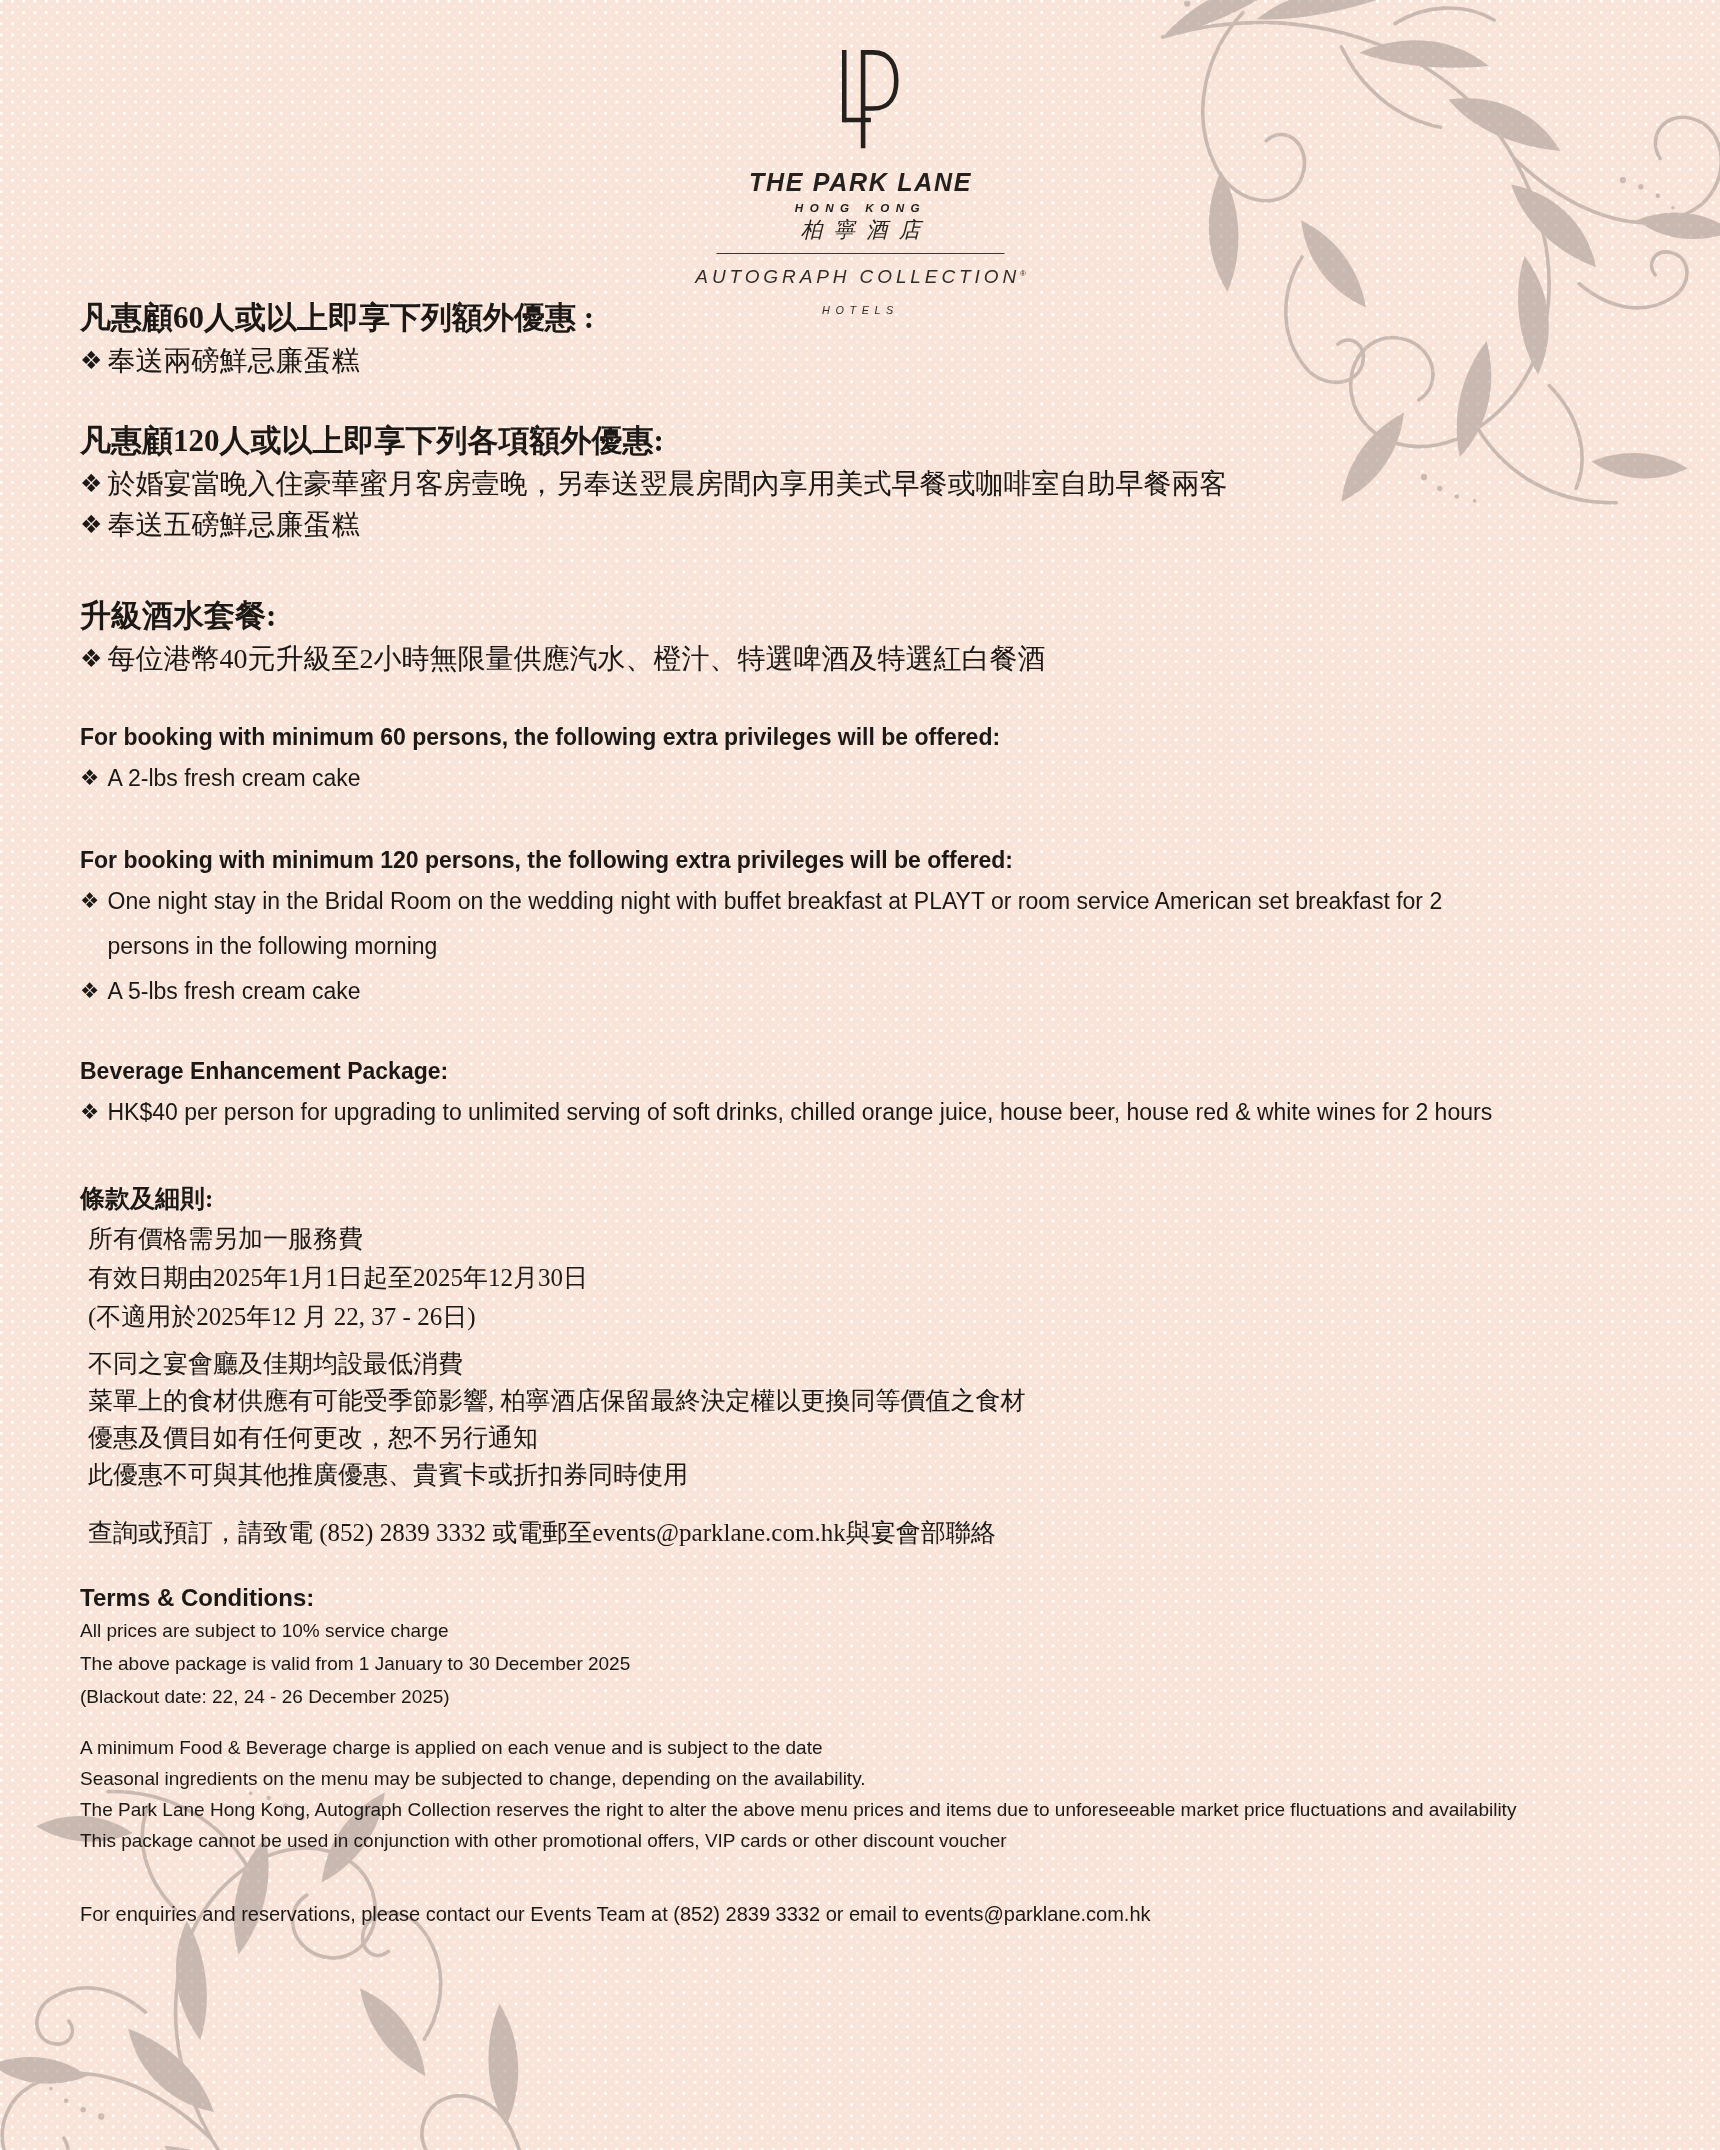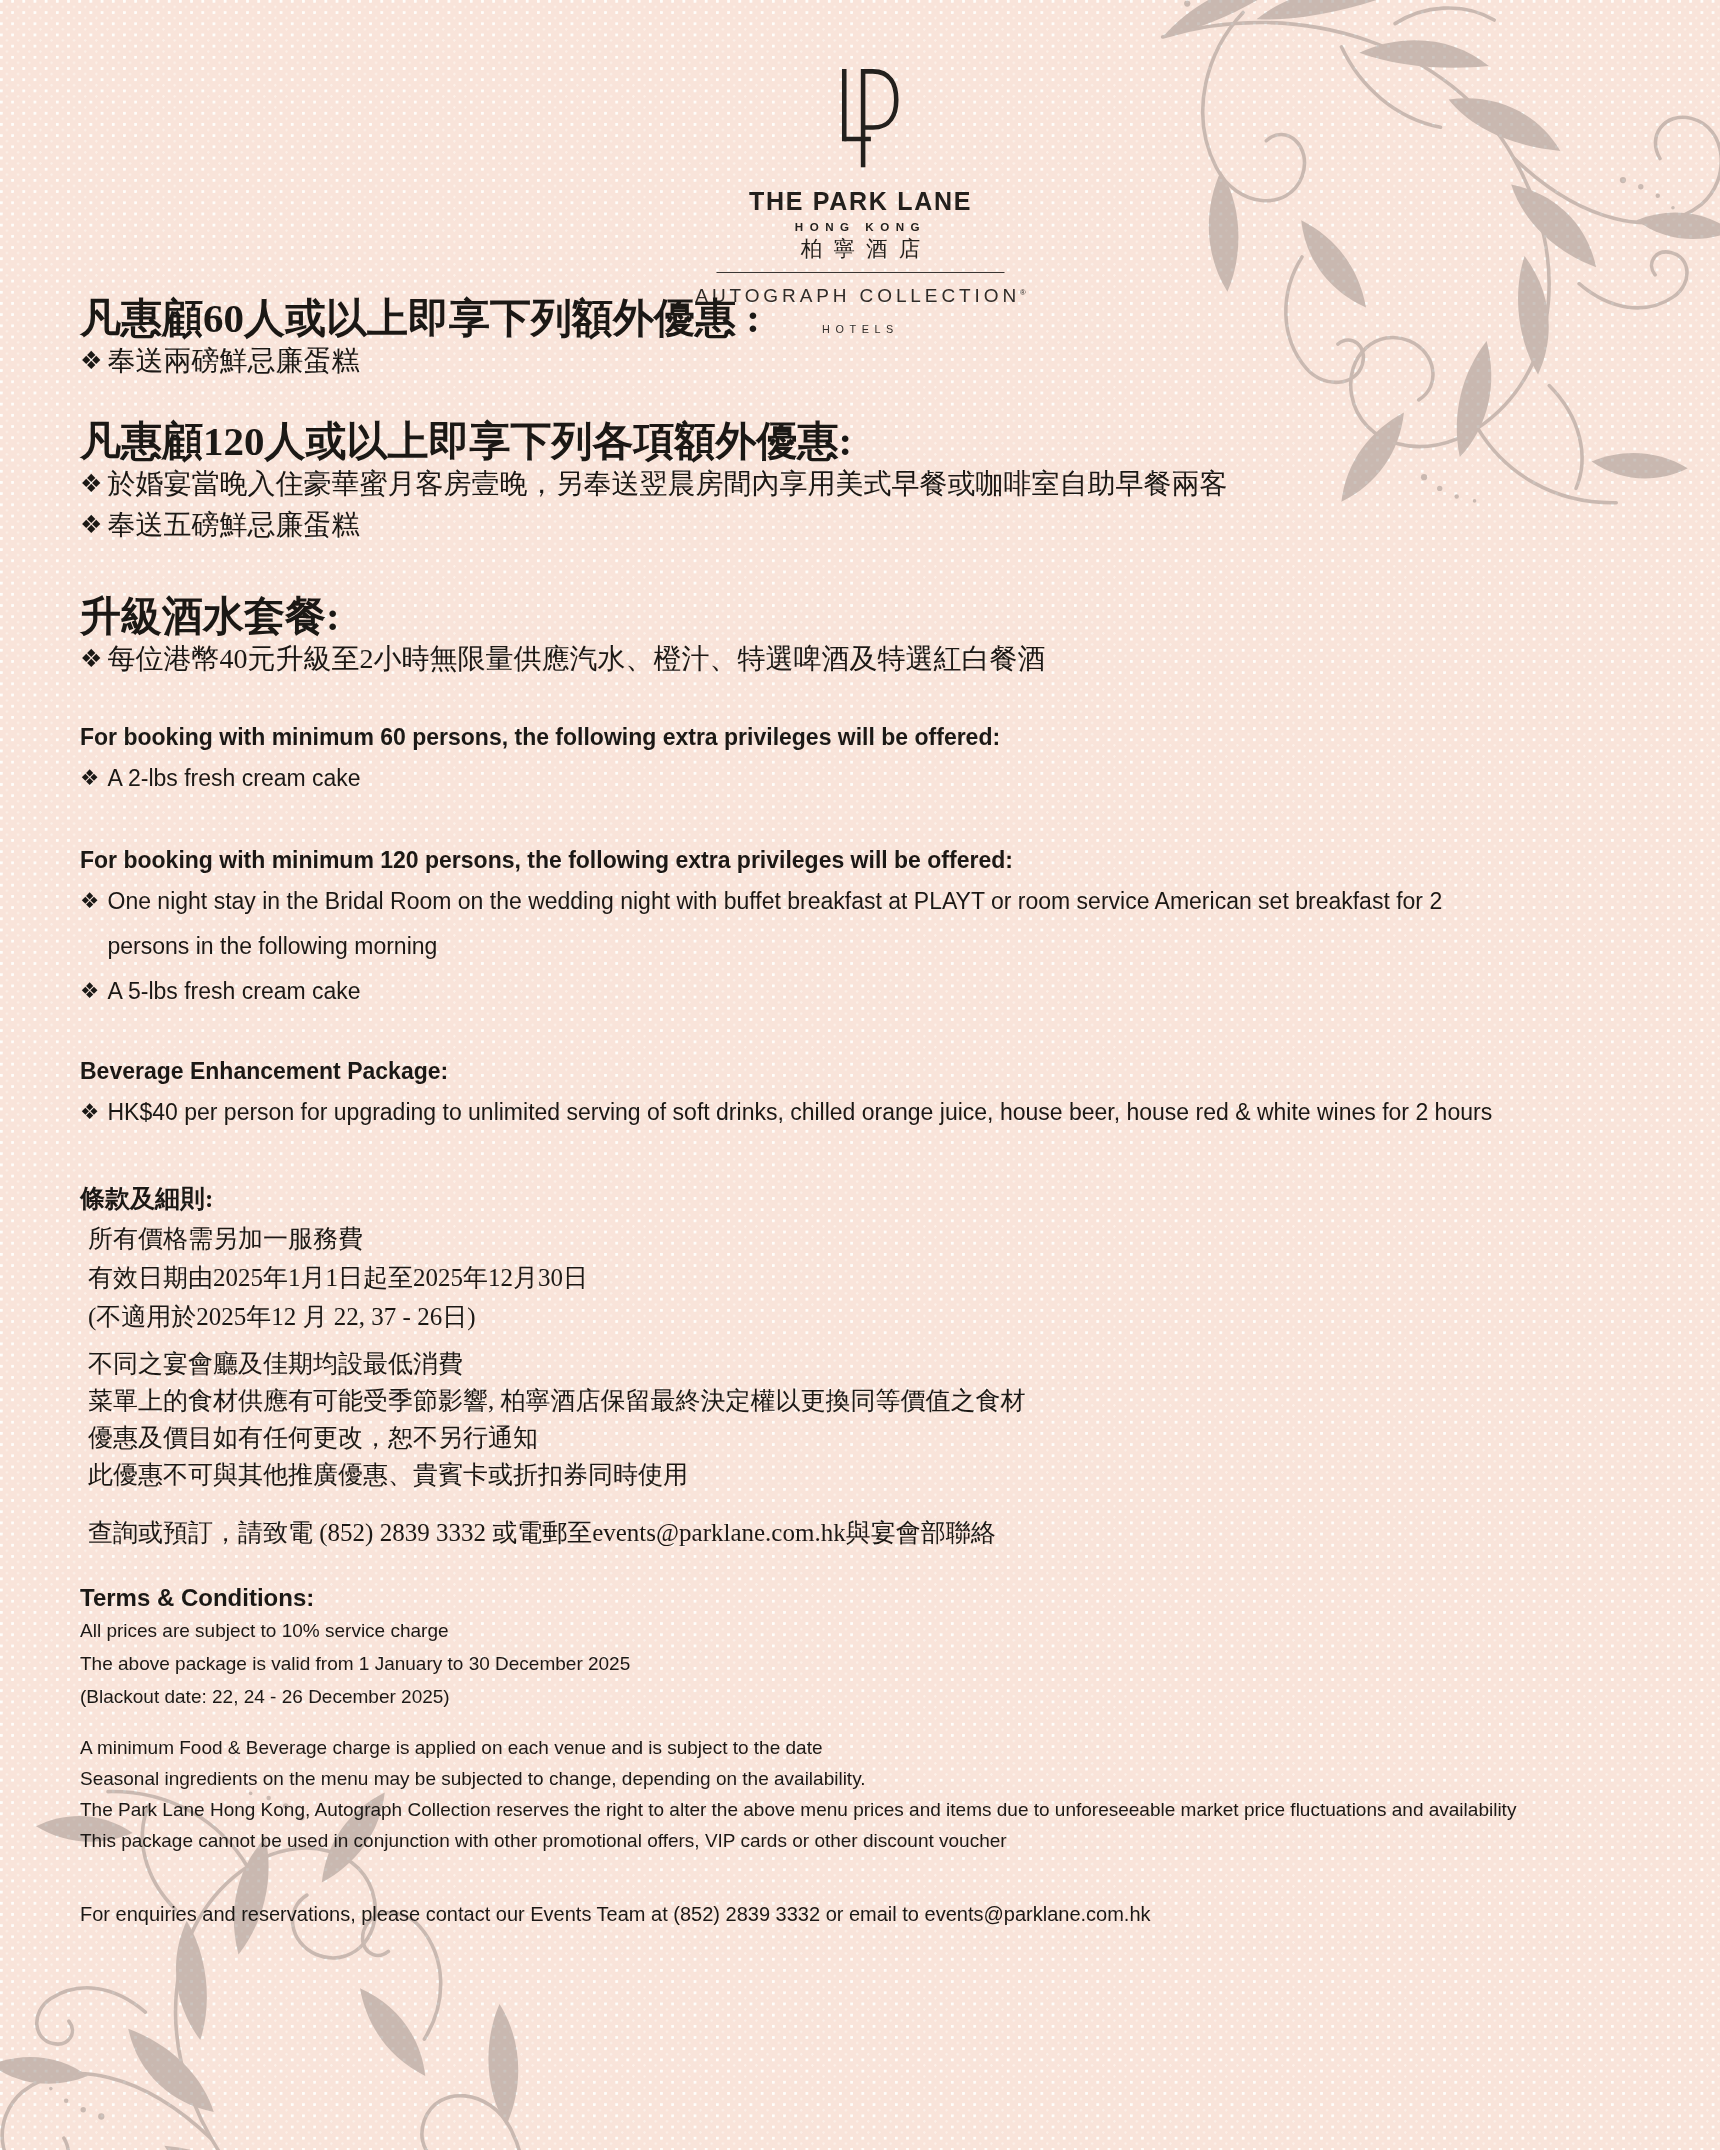--- a/index.html
+++ b/index.html
@@ -17,35 +17,35 @@
     background-position:0 0, 5.6px 5.6px;
     font-family:"Liberation Sans","DejaVu Sans",sans-serif;
   }
   
   .ornament{position:absolute;opacity:.58;pointer-events:none;}
   .ornament svg{display:block;width:100%;height:100%;}
   .ornament-tr{top:-30px;right:-39px;width:654px;height:572px;}
   .ornament-bl{bottom:-34px;left:-43px;width:671px;height:576px;transform:rotate(180deg);}
   
   .logo{
-    position:absolute;top:61px;left:50%;transform:translateX(-50%);
-    width:473px;text-align:center;color:#23201d;
+    position:absolute;top:42px;left:50%;transform:translateX(-50%);
+    width:473px;text-align:center;color:#23201d;font-style:italic;
   }
   .monogram{width:78px;height:113px;margin:0 auto 13px auto;display:block;}
   .logo-name{font-size:25px;font-weight:700;letter-spacing:1.7px;line-height:28px;}
   .logo-city{font-size:11.6px;font-weight:700;letter-spacing:6.5px;line-height:17px;margin-top:2.6px;}
   .logo-cn{font-family:"Liberation Serif","DejaVu Serif",serif;font-size:21.5px;letter-spacing:11.2px;line-height:25px;margin-top:2px;text-indent:11.2px;}
   .logo-divider{width:288px;height:1.3px;background:#3a3633;margin:10.3px auto 0 auto;}
   .logo-collection{font-size:19px;font-weight:400;letter-spacing:3.9px;line-height:22.4px;margin-top:8.6px;color:#2e2b28;}
   .logo-collection sup{font-size:7.7px;letter-spacing:0;}
   .logo-hotels{font-size:10.8px;letter-spacing:5.6px;line-height:13.8px;margin-top:15px;color:#2e2b28;}
   
   .content{position:absolute;top:296px;left:80px;width:1561px;}
   .zh{font-family:"Liberation Serif","DejaVu Serif",serif;}
-  .zh-head{font-size:41px;font-weight:700;line-height:44px;margin:0;}
+  .zh-head{font-size:31px;font-weight:700;line-height:44px;margin:0;}
   .zh .bullet-text{font-size:28px;line-height:41px;}
   .zh .bullet{font-size:25px;line-height:41px;}
   .en-head{font-size:23px;font-weight:700;line-height:37px;margin:0;}
   .en .bullet-text{font-size:23px;line-height:45px;}
   .en .bullet{font-size:21.5px;line-height:45px;}
   .bullet-row{display:flex;align-items:flex-start;}
   .bullet{flex:0 0 27.5px;}
   .bullet-text{flex:0 1 auto;}
   .mw{max-width:1419px;}
   .sec-zh60{margin-bottom:38px;}

